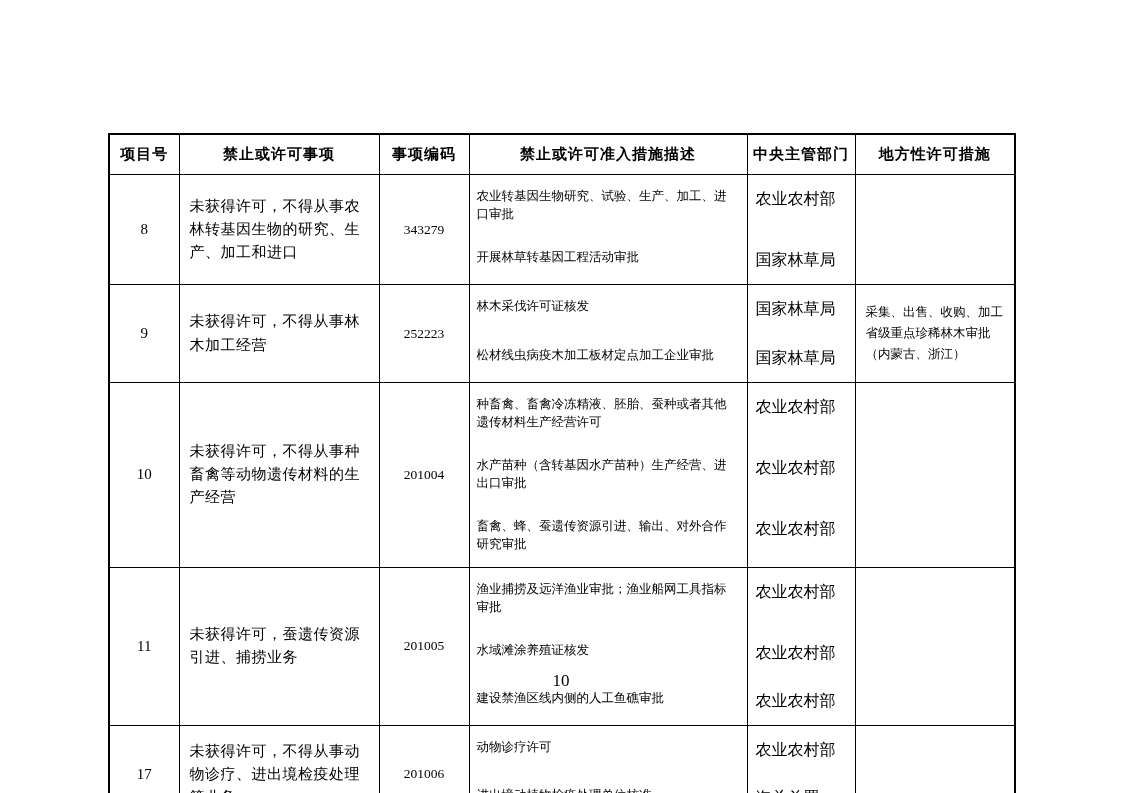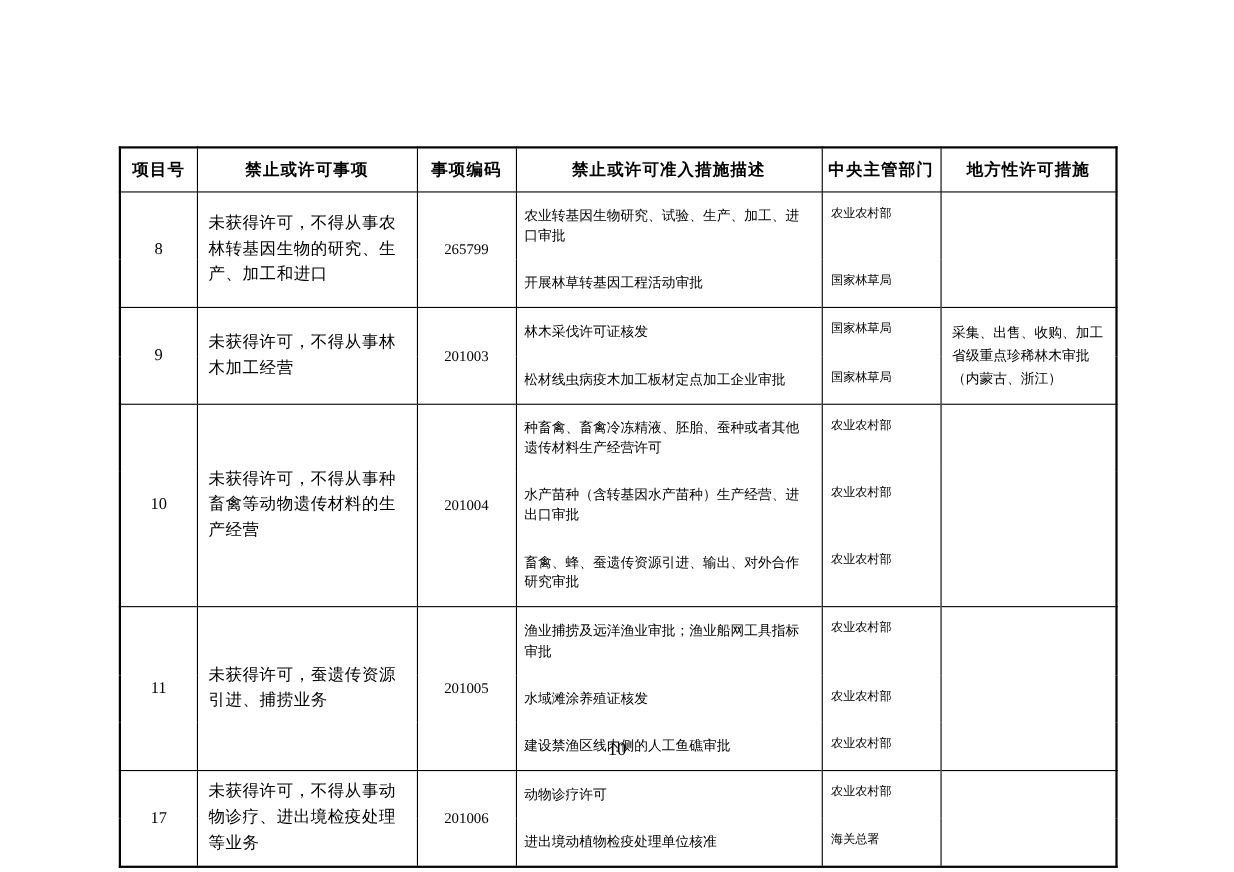--- a/index.html
+++ b/index.html
@@ -45,21 +45,21 @@
     text-align: center; vertical-align: middle;
     font-size: 13.5px;
   }
   td.desc-cell {
     vertical-align: top;
     font-size: 12.5px; line-height: 1.45;
     padding: 12px 8px 13px 7px;
   }
   td.dept-cell {
     vertical-align: top;
-    font-size: 11px; line-height: 1.45;
+    font-size: 16px; line-height: 1.45;
     padding: 12px 4px 13px 8px;
   }
   td.local-cell {
     vertical-align: middle;
     font-size: 12.5px; line-height: 1.7;
     padding: 6px 8px 6px 10px;
   }
   .page-number {
     position: absolute;
     left: 108px; top: 671px; width: 906px;
@@ -87,33 +87,33 @@
         <th>事项编码</th>
         <th>禁止或许可准入措施描述</th>
         <th>中央主管部门</th>
         <th>地方性许可措施</th>
       </tr>
     </thead>
     <tbody id="table-body">
         <tr class="group-start">
           <td class="num-cell" rowspan="2">8</td>
           <td class="item-cell" rowspan="2">未获得许可，不得从事农林转基因生物的研究、生产、加工和进口</td>
-          <td class="code-cell" rowspan="2">265799</td>
+          <td class="code-cell" rowspan="2">343279</td>
           <td class="desc-cell">农业转基因生物研究、试验、生产、加工、进口审批</td>
           <td class="dept-cell">农业农村部</td>
           <td class="local-cell" rowspan="2"></td>
         </tr>
         <tr>
           <td class="desc-cell">开展林草转基因工程活动审批</td>
           <td class="dept-cell">国家林草局</td>
         </tr>
         <tr class="group-start">
           <td class="num-cell" rowspan="2">9</td>
           <td class="item-cell" rowspan="2">未获得许可，不得从事林木加工经营</td>
-          <td class="code-cell" rowspan="2">201003</td>
+          <td class="code-cell" rowspan="2">252223</td>
           <td class="desc-cell">林木采伐许可证核发</td>
           <td class="dept-cell">国家林草局</td>
           <td class="local-cell" rowspan="2">采集、出售、收购、加工省级重点珍稀林木审批（内蒙古、浙江）</td>
         </tr>
         <tr>
           <td class="desc-cell">松材线虫病疫木加工板材定点加工企业审批</td>
           <td class="dept-cell">国家林草局</td>
         </tr>
         <tr class="group-start">
           <td class="num-cell" rowspan="3">10</td>

